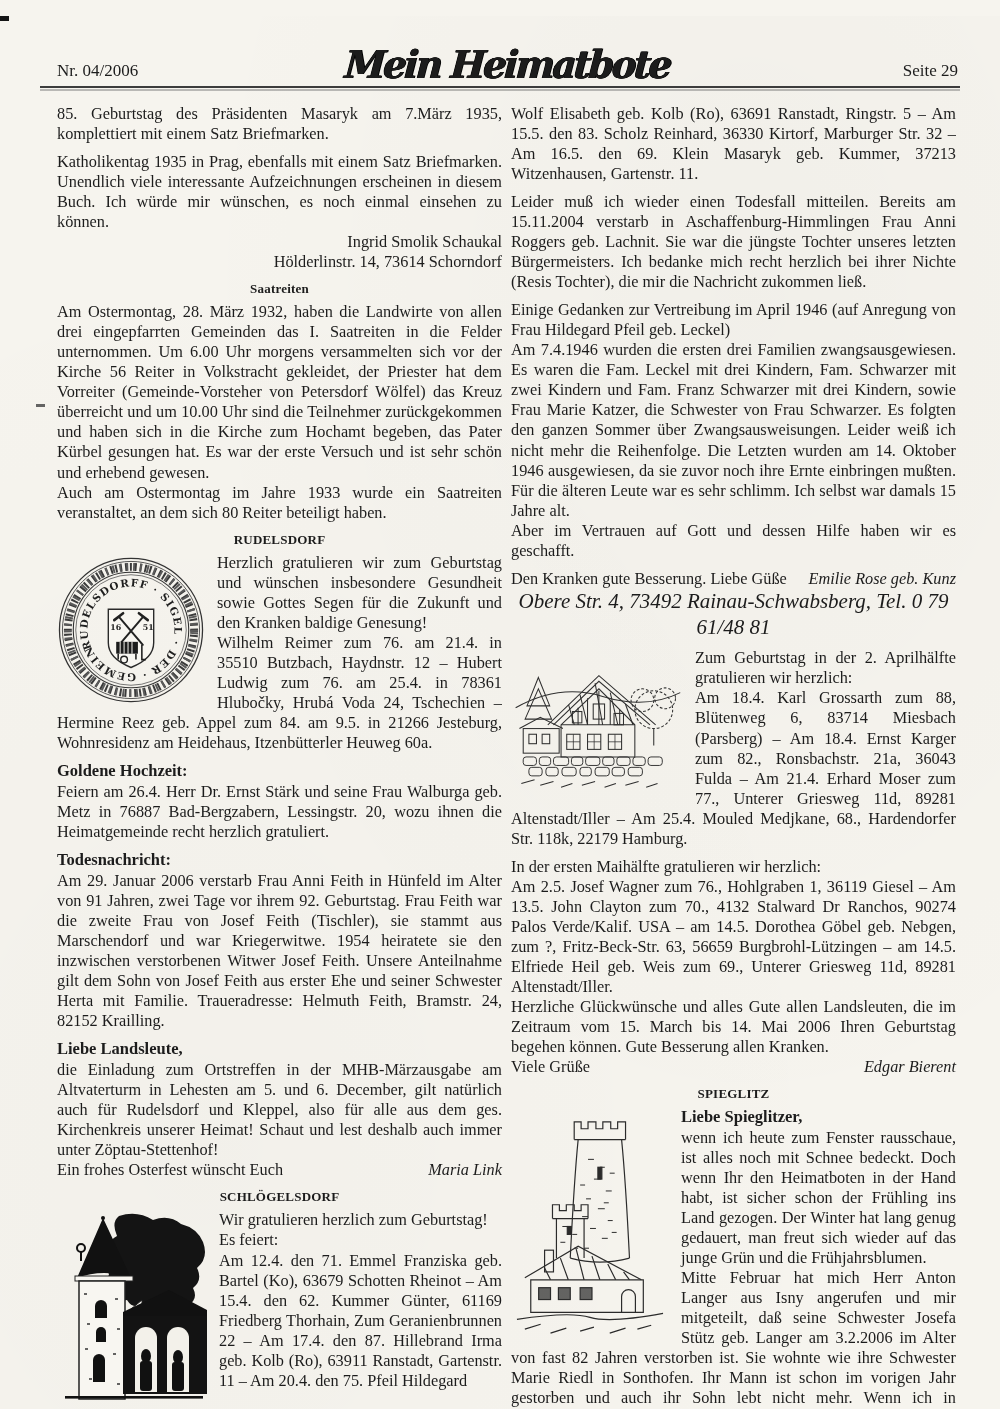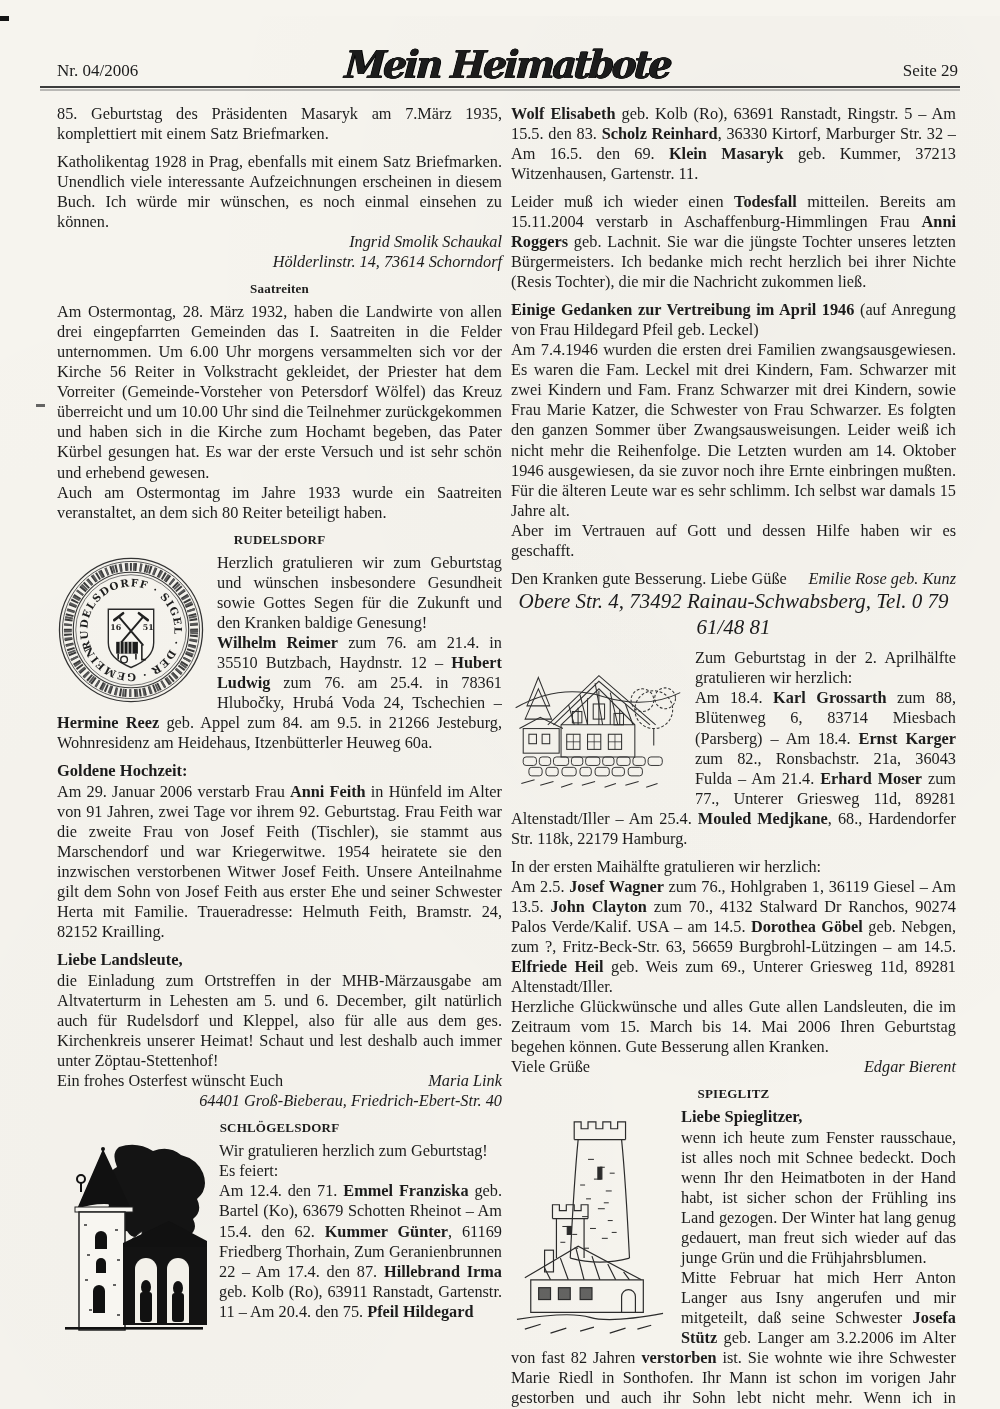--- a/index.html
+++ b/index.html
@@ -38,22 +38,22 @@
     margin-bottom:-2px;
   }
   .rule{margin:0 40px;height:2px;background:#3c3c3c;box-shadow:0 3px 0 rgba(110,110,110,.45);}
 
   main.columns{display:flex;gap:9px;padding:16px 44px 0 57px;}
   .col{width:448px;}
 
   p,.line{font-size:16.3px;line-height:1.23;text-align:justify;margin:0;}
   .para{margin-bottom:8px;}
   .para-tight{margin-bottom:0;}
-  .sig{text-align:right;font-style:italic;margin:0;font-size:16.3px;line-height:1.23;}
-  .b{font-weight:700;}
+  .sig{text-align:right;margin:0;font-size:16.3px;line-height:1.23;}
+  .b{font-weight:400;}
   .i{font-style:italic;}
   .section-head{
     text-align:center;font-size:13px;font-weight:700;
     margin:9px 0 5px;letter-spacing:.2px;clear:both;
   }
   .subhead{font-weight:700;font-size:16.5px;margin:8px 0 1px;clear:both;text-align:left;}
   .split-line{display:flex;justify-content:space-between;font-size:16.3px;line-height:1.23;}
   .center-line{text-align:center;font-style:italic;font-size:21px;line-height:1.23;}
   figure{margin:0;}
   .float{float:left;margin:3px 12px 3px 0;}
@@ -71,21 +71,21 @@
     <span class="issue">Nr. 04/2006</span>
     <span class="masthead">Mein Heimatbote</span>
     <span class="pageno">Seite 29</span>
   </header>
   <div class="rule"></div>
 
   <main class="columns">
 
     <section class="col">
       <p class="para">85. Geburtstag des Präsidenten Masaryk am 7.März 1935, komplettiert mit einem Satz Briefmarken.</p>
-      <p class="para-tight">Katholikentag 1928 in Prag, ebenfalls mit einem Satz Briefmarken. Unendlich viele interessante Aufzeichnungen erscheinen in diesem Buch. Ich würde mir wünschen, es noch einmal einsehen zu können.</p>
+      <p class="para-tight">Katholikentag 1935 in Prag, ebenfalls mit einem Satz Briefmarken. Unendlich viele interessante Aufzeichnungen erscheinen in diesem Buch. Ich würde mir wünschen, es noch einmal einsehen zu können.</p>
       <p class="sig">Ingrid Smolik Schaukal</p>
       <p class="sig">Hölderlinstr. 14, 73614 Schorndorf</p>
 
       <h3 class="section-head">Saatreiten</h3>
       <p class="para-tight">Am Ostermontag, 28. März 1932, haben die Landwirte von allen drei eingepfarrten Gemeinden das I. Saatreiten in die Felder unternommen. Um 6.00 Uhr morgens versammelten sich vor der Kirche 56 Reiter in Volkstracht gekleidet, der Priester hat dem Vorreiter (Gemeinde-Vorsteher von Petersdorf Wölfel) das Kreuz überreicht und um 10.00 Uhr sind die Teilnehmer zurückgekommen und haben sich in die Kirche zum Hochamt begeben, das Pater Kürbel gesungen hat. Es war der erste Versuch und ist sehr schön und erhebend gewesen.</p>
       <p class="para">Auch am Ostermontag im Jahre 1933 wurde ein Saatreiten veranstaltet, an dem sich 80 Reiter beteiligt haben.</p>
 
       <h3 class="section-head">RUDELSDORF</h3>
       <figure class="float">
         <svg width="148" height="148" viewBox="0 0 150 150">
@@ -109,30 +109,31 @@
           <rect x="60" y="87" width="22" height="12" fill="#1c1c1c"></rect>
           <path d="M64,87 v12 M68,87 v12 M72,87 v12 M76,87 v12" stroke="#f8f6f1" stroke-width="1"></path>
           <path d="M62,99 v6 M80,99 v6 M86,90 v15 h4" stroke="#222" stroke-width="1.6" fill="none"></path>
           <circle cx="68" cy="105" r="3.4" fill="none" stroke="#222" stroke-width="1.4"></circle>
         </svg>
       </figure>
       <p class="para-tight">Herzlich gratulieren wir zum Geburtstag und wünschen insbesondere Gesundheit sowie Gottes Segen für die Zukunft und den Kranken baldige Genesung!</p>
       <p class="para-tight"><span class="b">Wilhelm Reimer</span><span> zum 76. am 21.4. in 35510 Butzbach, Haydnstr. 12 – </span><span class="b">Hubert Ludwig</span><span> zum 76. am 25.4. in 78361 Hlubočky, Hrubá Voda 24, Tschechien – </span><span class="b">Hermine Reez</span><span> geb. Appel zum 84. am 9.5. in 21266 Jesteburg, Wohnresidenz am Heidehaus, Itzenbütterler Heuweg 60a.</span></p>
 
       <h4 class="subhead">Goldene Hochzeit:</h4>
-
+      <p class="para-tight"><span>Feiern am 26.4. Herr </span><span class="b">Dr. Ernst Stärk</span><span> und seine Frau </span><span class="b">Walburga</span><span> geb. Metz in 76887 Bad-Bergzabern, Lessingstr. 20, wozu ihnen die Heimatgemeinde recht herzlich gratuliert.</span></p>
+
+      <h4 class="subhead">Todesnachricht:</h4>
       <p class="para-tight"><span>Am 29. Januar 2006 verstarb Frau </span><span class="b">Anni Feith</span><span> in Hünfeld im Alter von 91 Jahren, zwei Tage vor ihrem 92. Geburtstag. Frau Feith war die zweite Frau von Josef Feith (Tischler), sie stammt aus Marschendorf und war Kriegerwitwe. 1954 heiratete sie den inzwischen verstorbenen Witwer Josef Feith. Unsere Anteilnahme gilt dem Sohn von Josef Feith aus erster Ehe und seiner Schwester Herta mit Familie. Traueradresse: Helmuth Feith, Bramstr. 24, 82152 Krailling.</span></p>
 
       <h4 class="subhead">Liebe Landsleute,</h4>
       <p class="para-tight">die Einladung zum Ortstreffen in der MHB-Märzausgabe am Altvaterturm in Lehesten am 5. und 6. December, gilt natürlich auch für Rudelsdorf und Kleppel, also für alle aus dem ges. Kirchenkreis unserer Heimat! Schaut und lest deshalb auch immer unter Zöptau-Stettenhof!</p>
       <div class="split-line">
         <span>Ein frohes Osterfest wünscht Euch</span>
         <span class="i">Maria Link</span>
       </div>
-      <p class="sig">64401 Groß-Bieberau, Friedrich-Ebert-Str. 40</p>
 
       <h3 class="section-head">SCHLÖGELSDORF</h3>
       <figure class="float">
         <svg width="150" height="192" viewBox="0 0 150 190">
           <path d="M62,2 Q80,-4 96,6 Q112,0 124,10 Q140,14 146,28 Q152,44 140,54 Q146,66 136,74 Q142,86 130,92 Q118,100 108,92 Q96,100 86,90 Q76,96 70,86 Q60,88 58,76 Q48,72 52,60 Q44,50 54,42 Q48,28 60,22 Q54,8 62,2 Z" fill="#141414"></path>
           <path d="M118,96 Q136,92 146,106 Q152,122 142,132 Q146,146 132,148 Q120,154 112,144 Q100,140 104,126 Q98,112 108,104 Z" fill="#161616"></path>
           <circle cx="46" cy="4" r="2" fill="#111"></circle>
           <path d="M46,4 L20,64 Q47,54 74,64 Z" fill="#111"></path>
           <circle cx="24" cy="34" r="4" fill="none" stroke="#111" stroke-width="2"></circle>
           <path d="M24,38 v9" stroke="#111" stroke-width="2"></path>

